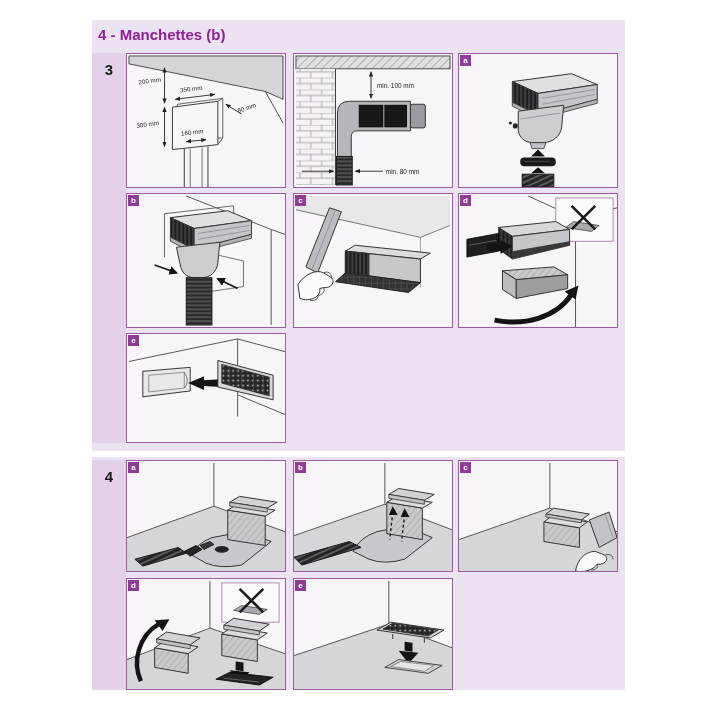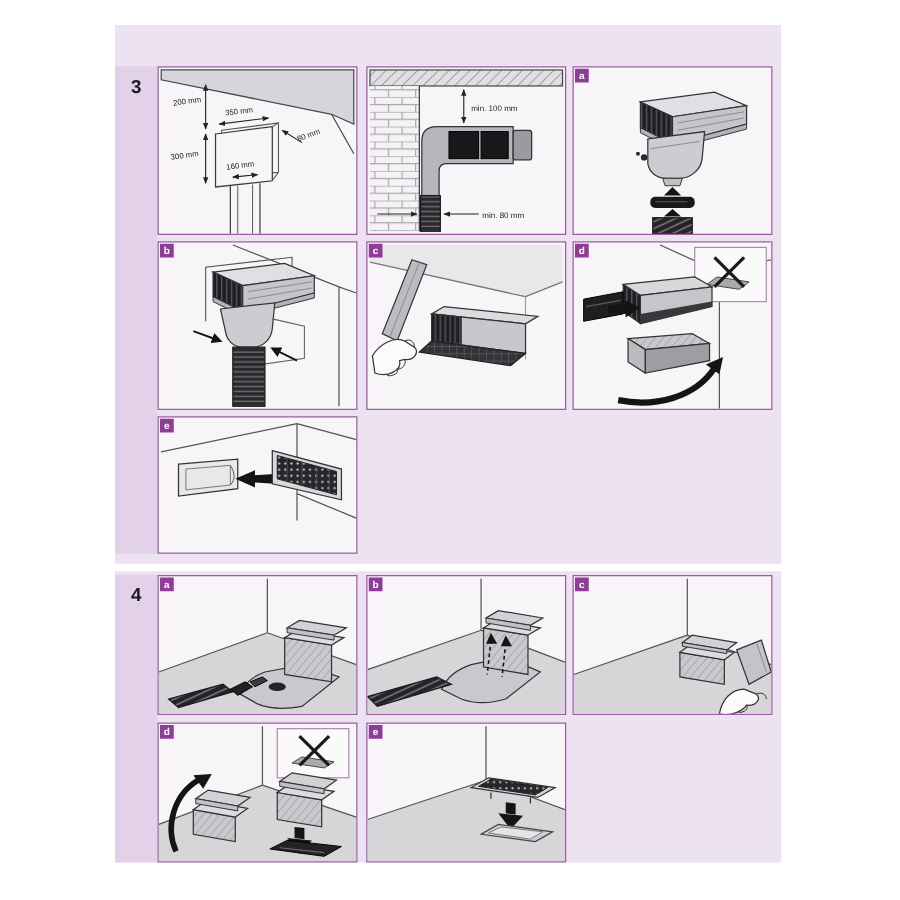--- a/index.html
+++ b/index.html
@@ -59,20 +59,21 @@
     <pattern id="dots" width="5" height="5" patternUnits="userSpaceOnUse">
       <rect width="5" height="5" fill="#27272b"></rect>
         <circle cx="2.5" cy="2.5" r="0.9" fill="#c9c9cf"></circle>
     </pattern>
   </defs>
 </svg>
 
 <div id="stage">
   <div class="page">
 
+    <div class="title">4 - Manchettes (b)</div>
 
     <div class="stepcol" style="top:33px;height:390px;">
       <div class="stepnum">3</div>
     </div>
 
     <div class="panel" style="left:34px;top:33px;width:160px;height:135px;">
       <svg class="draw" viewBox="0 0 160 135" preserveAspectRatio="none">
         <polygon points="2,2 158,2 158,46 140,38 2,10" fill="#d6d5d9" stroke="#4a4a4e" stroke-width="1"></polygon>
         <line x1="140" y1="38" x2="158" y2="70" stroke="#4a4a4e" stroke-width="1"></line>
         <polygon points="51,51 97,45 97,85 51,90" fill="none" stroke="#55555a" stroke-width="0.9"></polygon>

